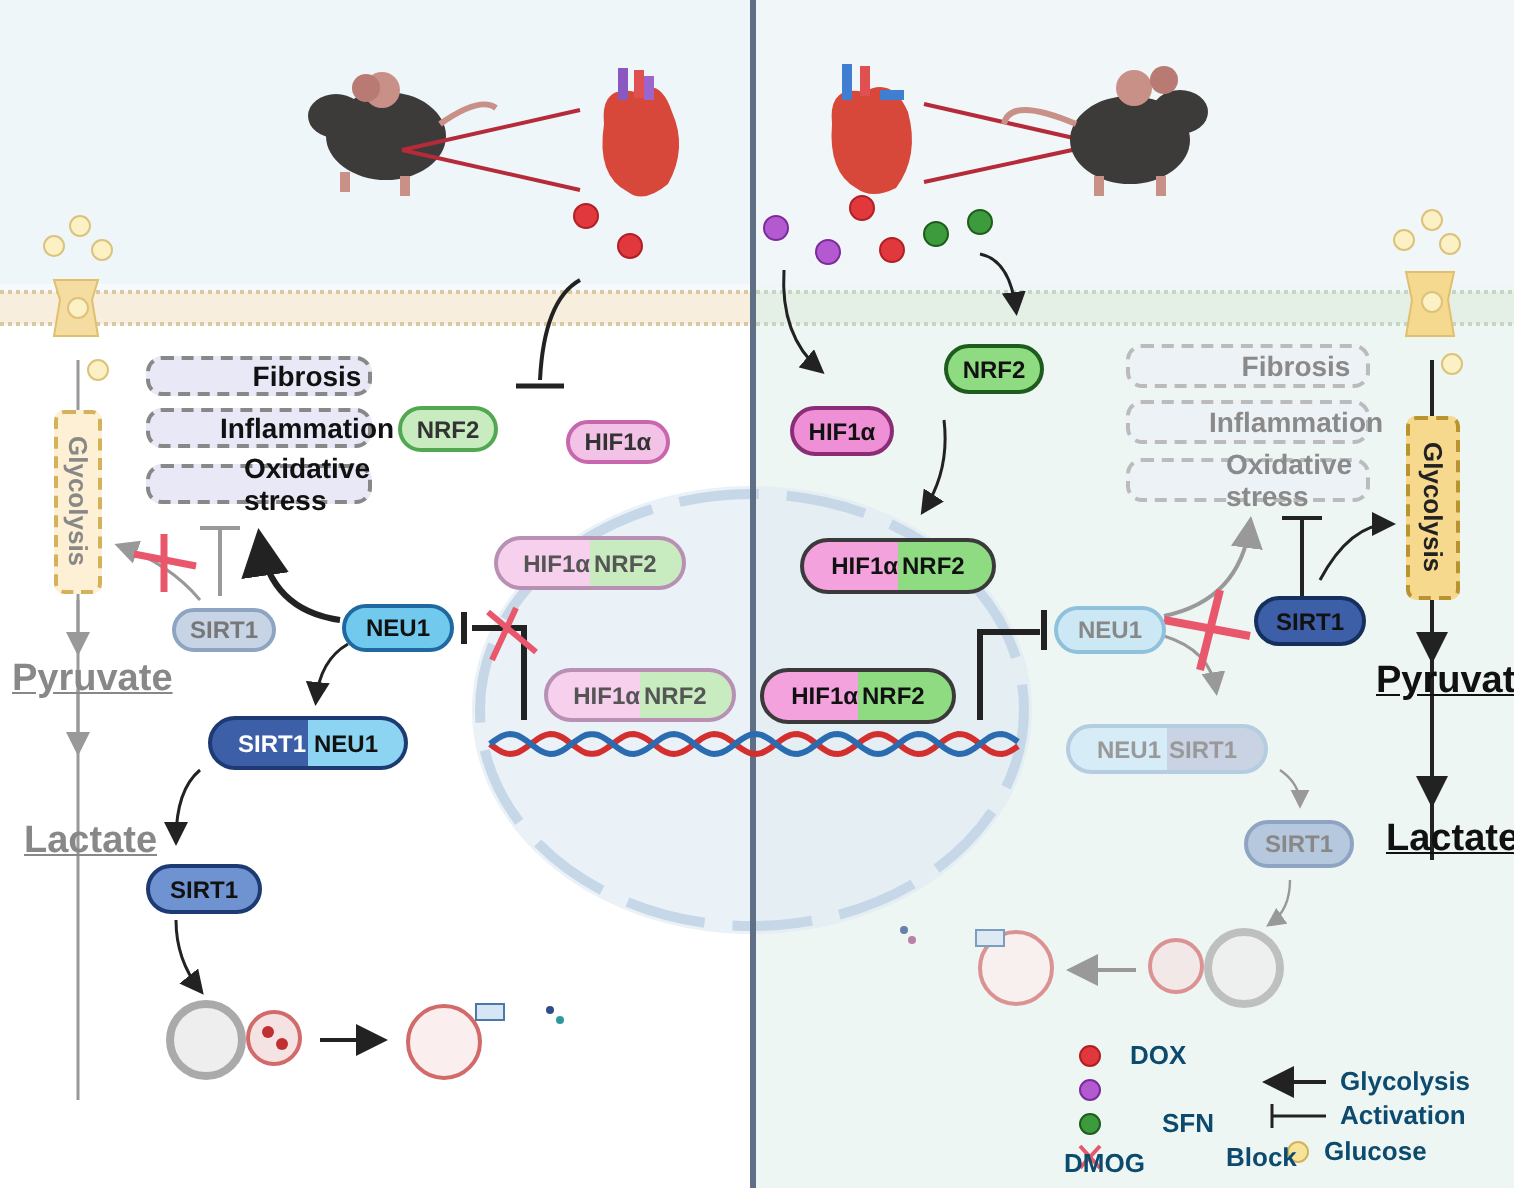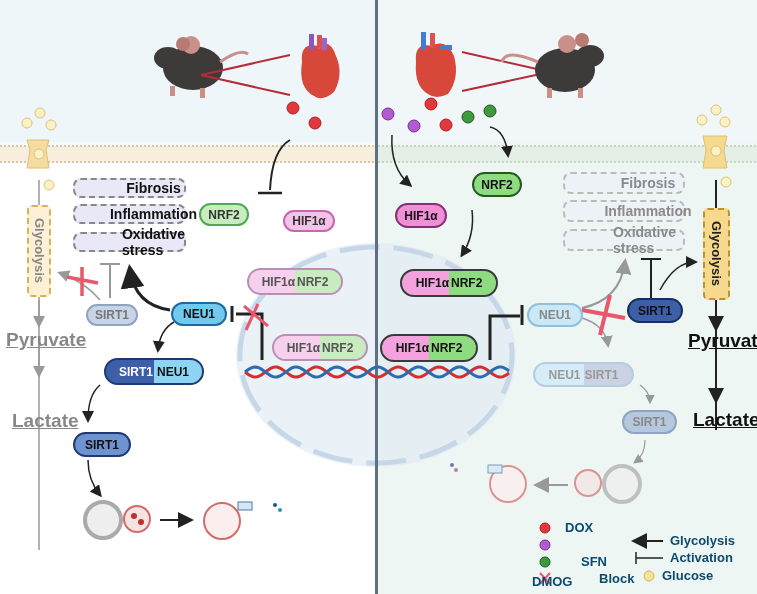--- a/index.html
+++ b/index.html
@@ -260,16 +260,16 @@
 </div>
 <div class="pill" style="left:622px;top:410px;width:55px;height:24px;background:#b6c8de;border:2px solid #8ea4c2;color:#888;">SIRT1</div>
 
 <div class="vlabel" style="left:703px;top:208px;width:27px;height:92px;background:#f7d98d;color:#222;border-color:#b89330;">Glycolysis</div>
 <div class="txt" style="left:688px;top:330px;color:#111;">Pyruvate</div>
 <div class="txt" style="left:693px;top:409px;color:#111;">Lactate</div>
 
 <div class="legend-text" style="left:565px;top:520px;">DOX</div>
 <div class="legend-text" style="left:532px;top:537px;margin-top:37px;">DMOG</div>
 <div class="legend-text" style="left:565px;top:554px;margin-left:16px;">SFN</div>
-<div class="legend-text" style="left:551px;top:571px;padding-left:48px;">Block</div>
+<div class="legend-text" style="left:565px;top:571px;padding-left:48px;">Block</div>
 <div class="legend-text" style="left:670px;top:533px;">Glycolysis</div>
 <div class="legend-text" style="left:670px;top:550px;">Activation</div>
 <div class="legend-text" style="left:662px;top:568px;">Glucose</div>
 
 </body></html>

